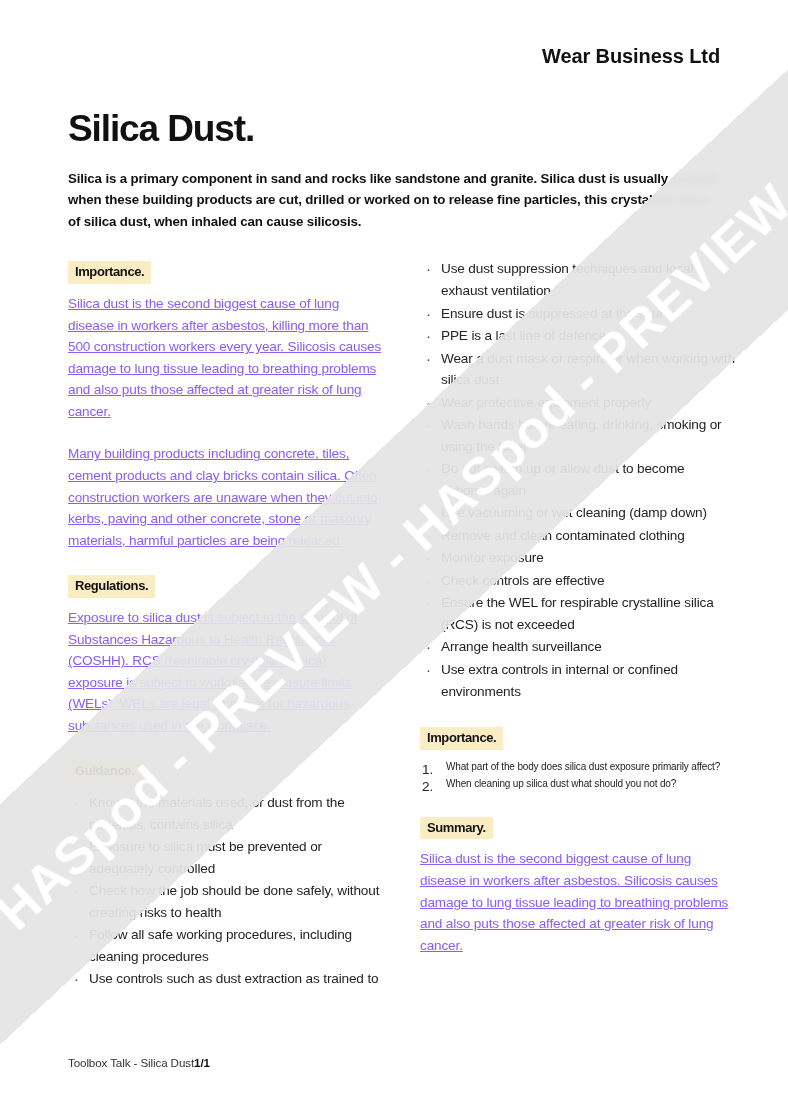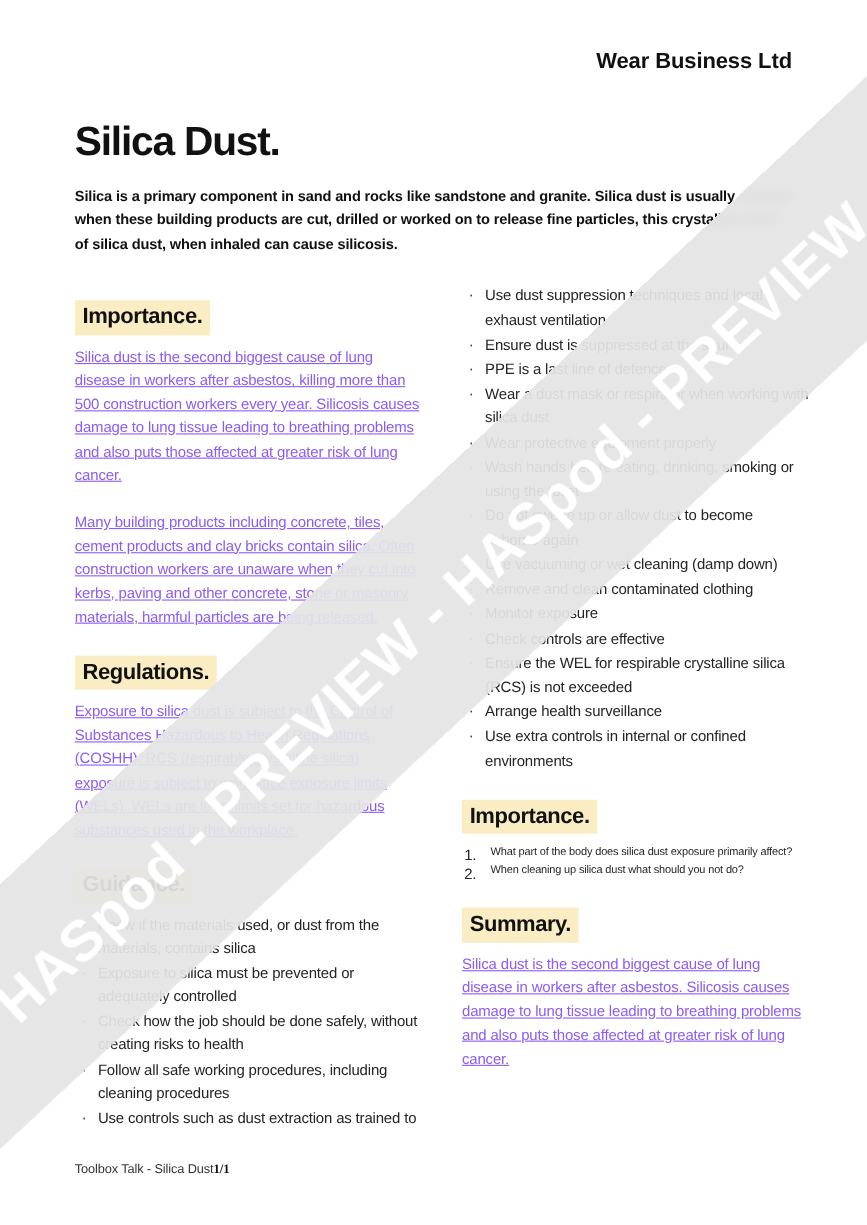--- a/index.html
+++ b/index.html
@@ -66,26 +66,26 @@
     margin-top: 26px;
   }
   .col {
     width: 316px;
     flex: 0 0 316px;
   }
 
   .section-head {
     display: inline-block;
     background: #faedc4;
-    font-size: 20px;
+    font-size: 13px;
     font-weight: bold;
     color: #111111;
     letter-spacing: -0.4px;
     padding: 3px 7px 4px 7px;
-    margin: 15px 0 9px 0;
+    margin: 3px 0 9px 0;
     line-height: 1.22;
   }
   .section-head.gap {
     margin-top: 24px;
   }
 
   p.body-text {
     font-size: 13.6px;
     color: #8b5cf6;
     line-height: 1.585;
@@ -157,21 +157,20 @@
   .footer-left {
     font-size: 11.6px;
     color: #333333;
     letter-spacing: -0.1px;
   }
   .footer-right {
     font-size: 11.6px;
     font-weight: bold;
     color: #111111;
     letter-spacing: -0.1px;
-    font-family: Liberation Serif, serif;
   }
 
   
   #watermark {
     position: absolute;
     left: 0; top: 0;
     width: 788px;
     height: 1114px;
     pointer-events: none;
     overflow: hidden;

